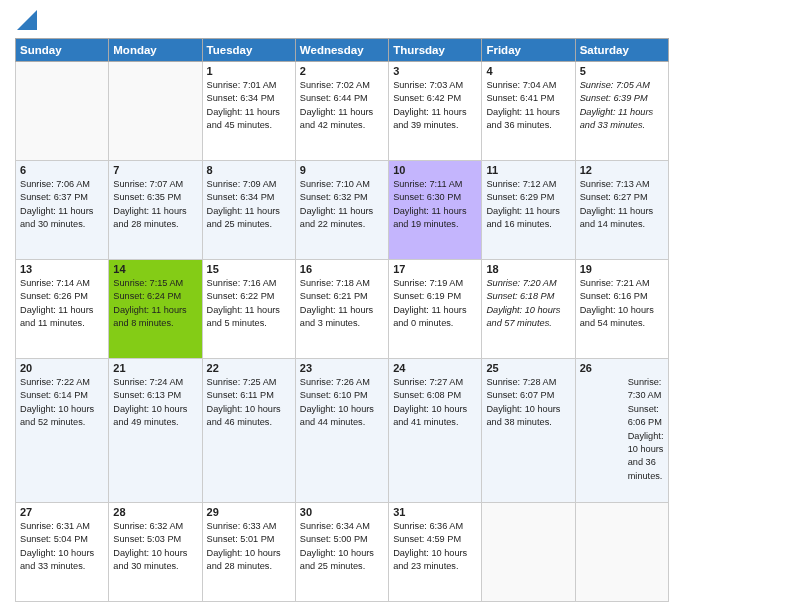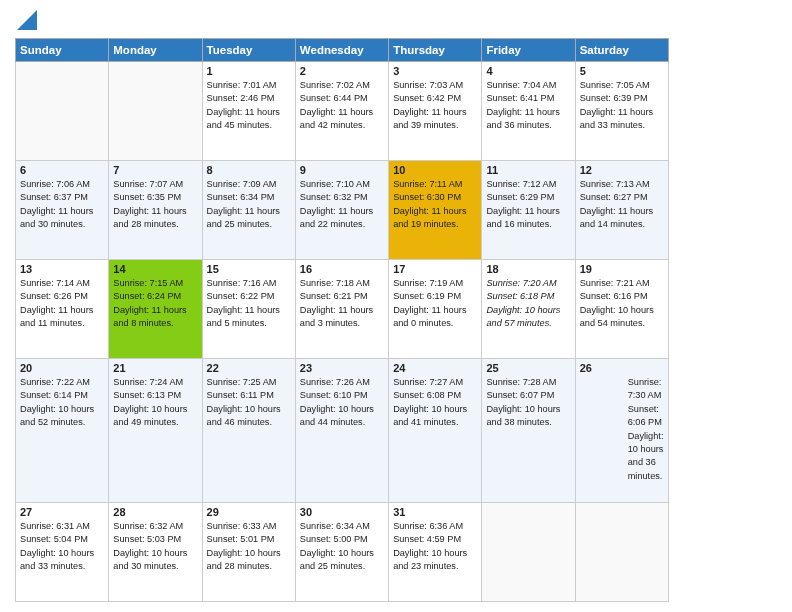--- a/index.html
+++ b/index.html
@@ -133,21 +133,21 @@
           <th>Saturday</th>
         </tr>
     </thead>
     <tbody id="calendar-body">
     <tr>
           <td class="empty-cell"></td>
           <td class="empty-cell"></td>
           <td style="background: rgb(255, 255, 255);">
             <span class="day-number">1</span>
             <div class="day-info" style="white-space: pre-line;">Sunrise: 7:01 AM
-Sunset: 2:46 PM
+Sunset: 6:34 PM
 Daylight: 11 hours and 45 minutes.</div>
           </td>
           <td style="background: rgb(255, 255, 255);">
             <span class="day-number">2</span>
             <div class="day-info" style="white-space: pre-line;">Sunrise: 7:02 AM
 Sunset: 6:44 PM
 Daylight: 11 hours and 42 minutes.</div>
           </td>
           <td style="background: rgb(255, 255, 255);">
             <span class="day-number">3</span>
@@ -156,21 +156,21 @@
 Daylight: 11 hours and 39 minutes.</div>
           </td>
           <td style="background: rgb(255, 255, 255);">
             <span class="day-number">4</span>
             <div class="day-info" style="white-space: pre-line;">Sunrise: 7:04 AM
 Sunset: 6:41 PM
 Daylight: 11 hours and 36 minutes.</div>
           </td>
           <td style="background: rgb(255, 255, 255);">
             <span class="day-number">5</span>
-            <div class="day-info" style="white-space: pre-line;">Sunrise: 7:05 AM
+            <div class="day-info" style="white-space: pre-line; font-style: italic;">Sunrise: 7:05 AM
 Sunset: 6:39 PM
 Daylight: 11 hours and 33 minutes.</div>
           </td>
         </tr>
         <tr>
           <td style="background: rgb(240, 245, 251);">
             <span class="day-number">6</span>
             <div class="day-info" style="white-space: pre-line;">Sunrise: 7:06 AM
 Sunset: 6:37 PM
 Daylight: 11 hours and 30 minutes.</div>
@@ -186,21 +186,21 @@
             <div class="day-info" style="white-space: pre-line;">Sunrise: 7:09 AM
 Sunset: 6:34 PM
 Daylight: 11 hours and 25 minutes.</div>
           </td>
           <td style="background: rgb(240, 245, 251);">
             <span class="day-number">9</span>
             <div class="day-info" style="white-space: pre-line;">Sunrise: 7:10 AM
 Sunset: 6:32 PM
 Daylight: 11 hours and 22 minutes.</div>
           </td>
-          <td style="background: #eab308;">
+          <td style="background: #c4b5fd;">
             <span class="day-number">10</span>
             <div class="day-info" style="white-space: pre-line;">Sunrise: 7:11 AM
 Sunset: 6:30 PM
 Daylight: 11 hours and 19 minutes.</div>
           </td>
           <td style="background: rgb(240, 245, 251);">
             <span class="day-number">11</span>
             <div class="day-info" style="white-space: pre-line;">Sunrise: 7:12 AM
 Sunset: 6:29 PM
 Daylight: 11 hours and 16 minutes.</div>

